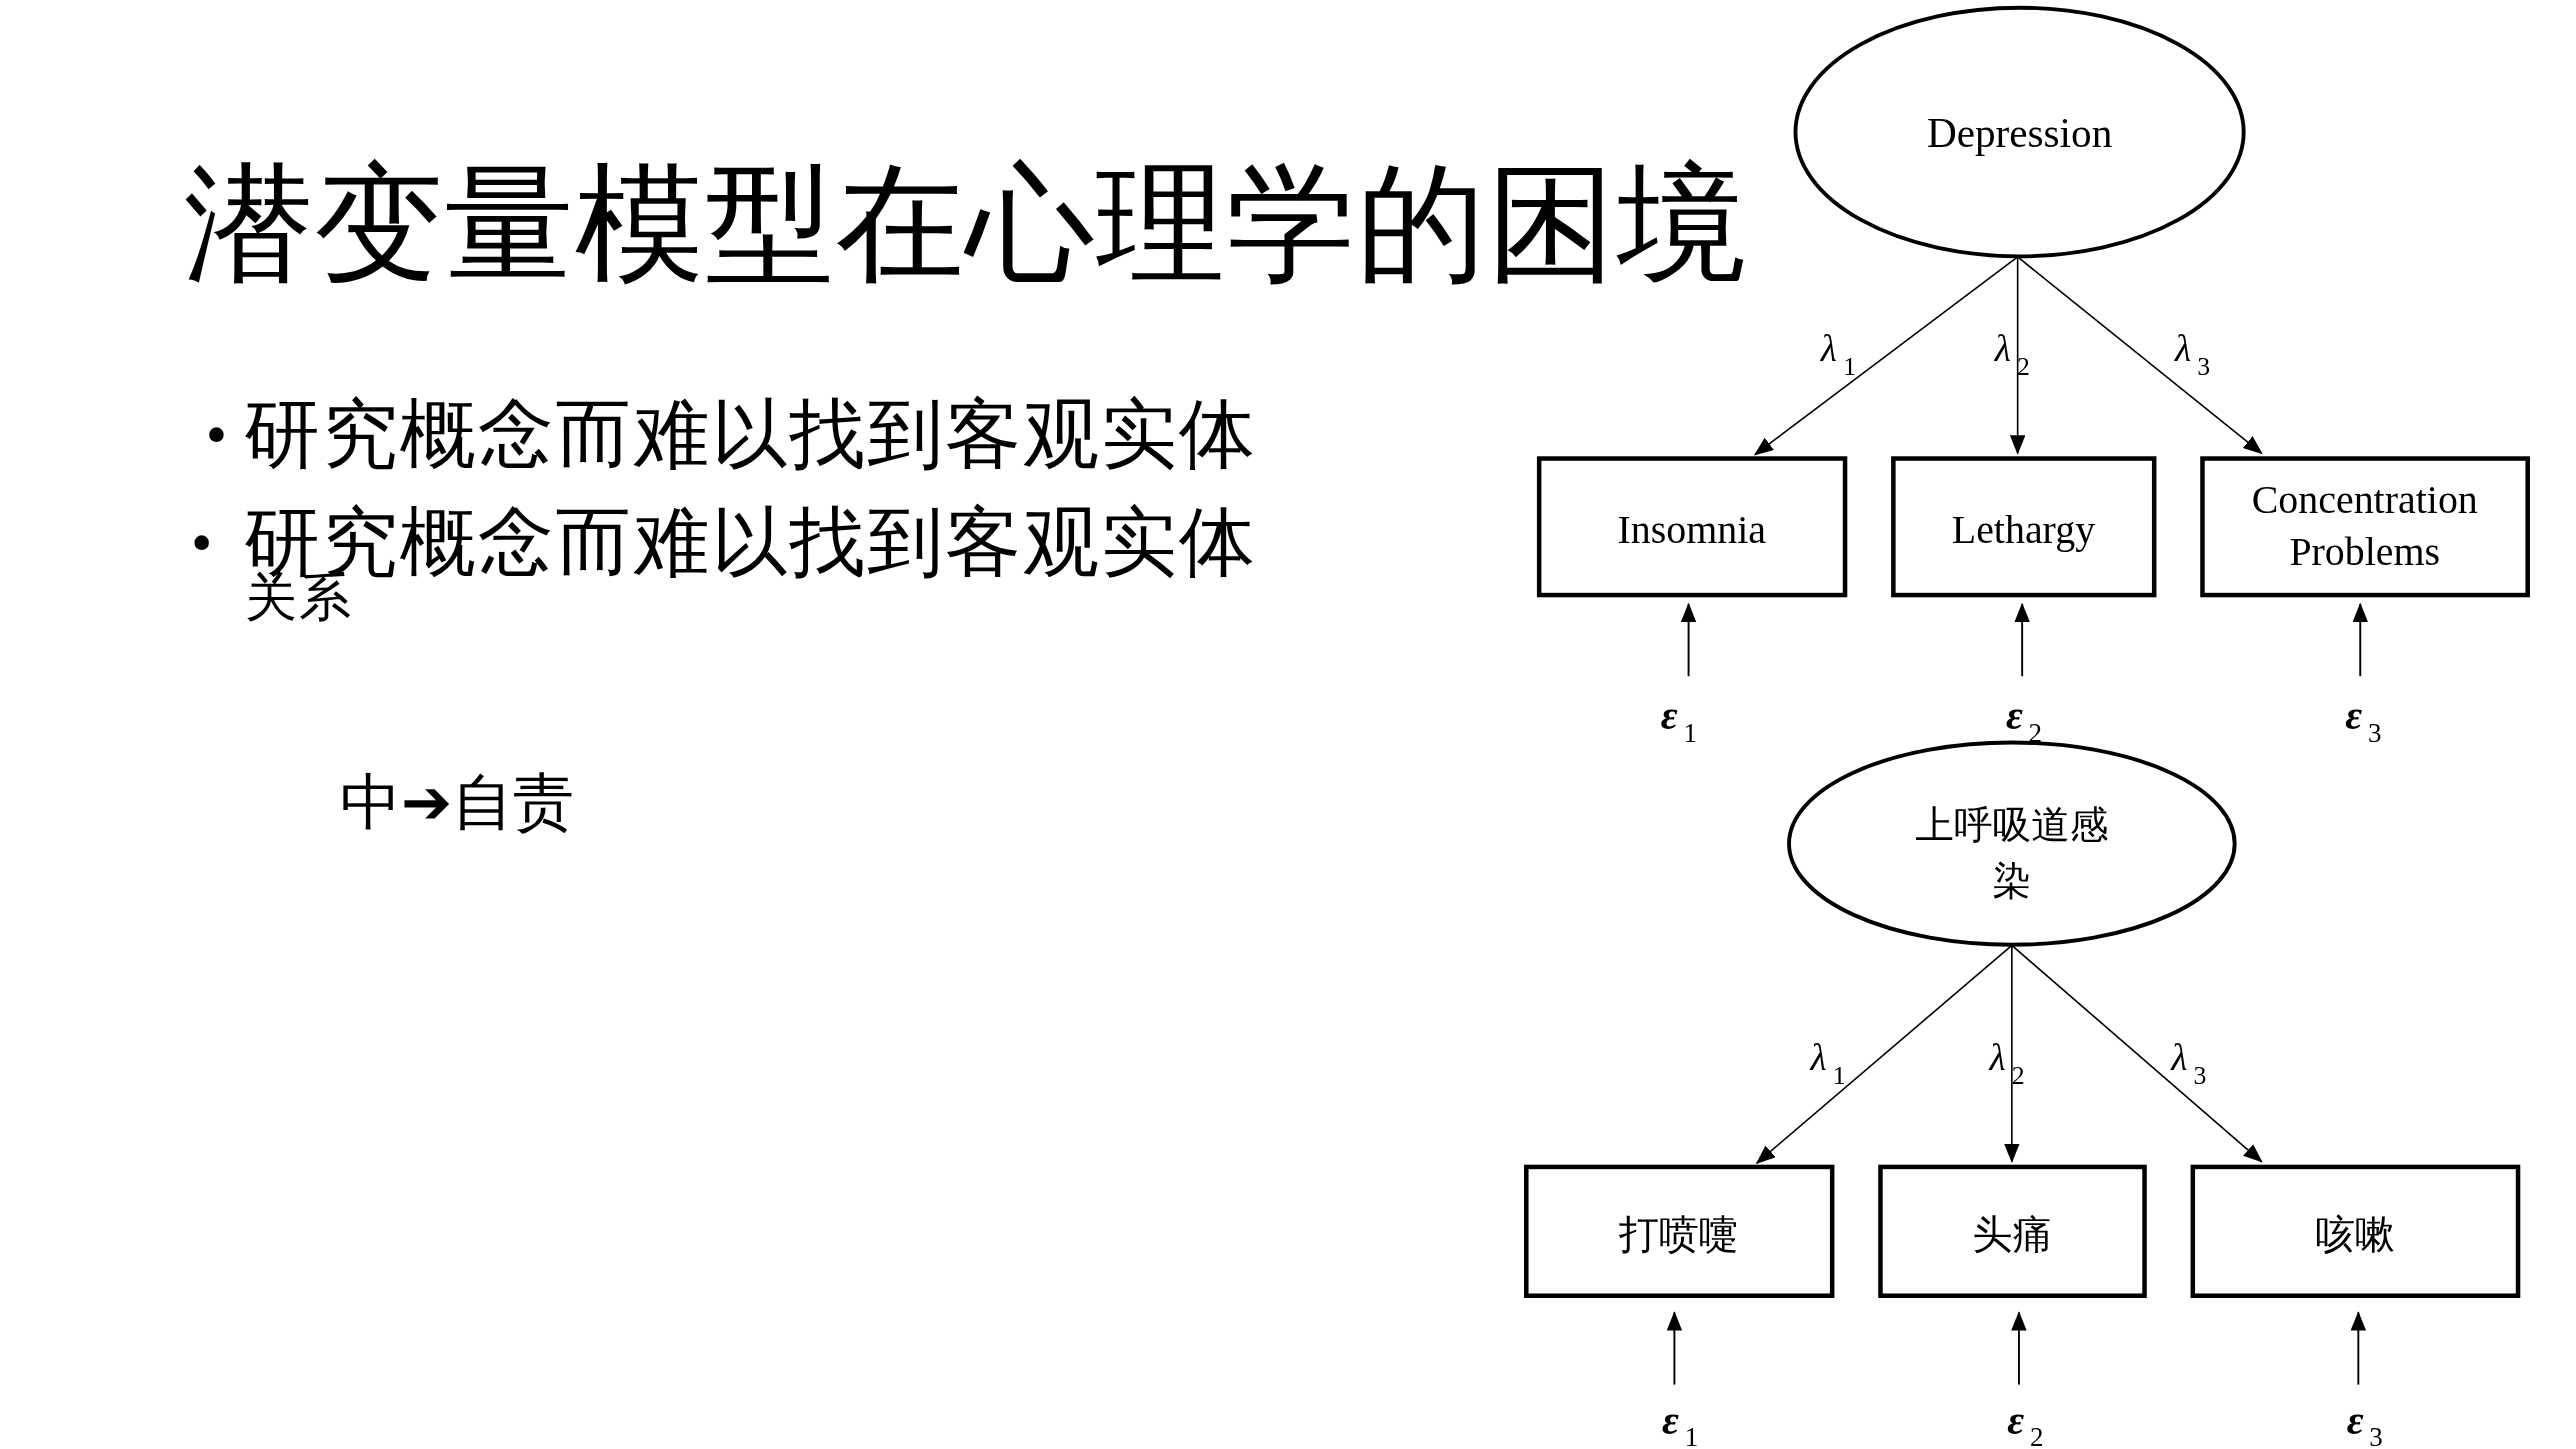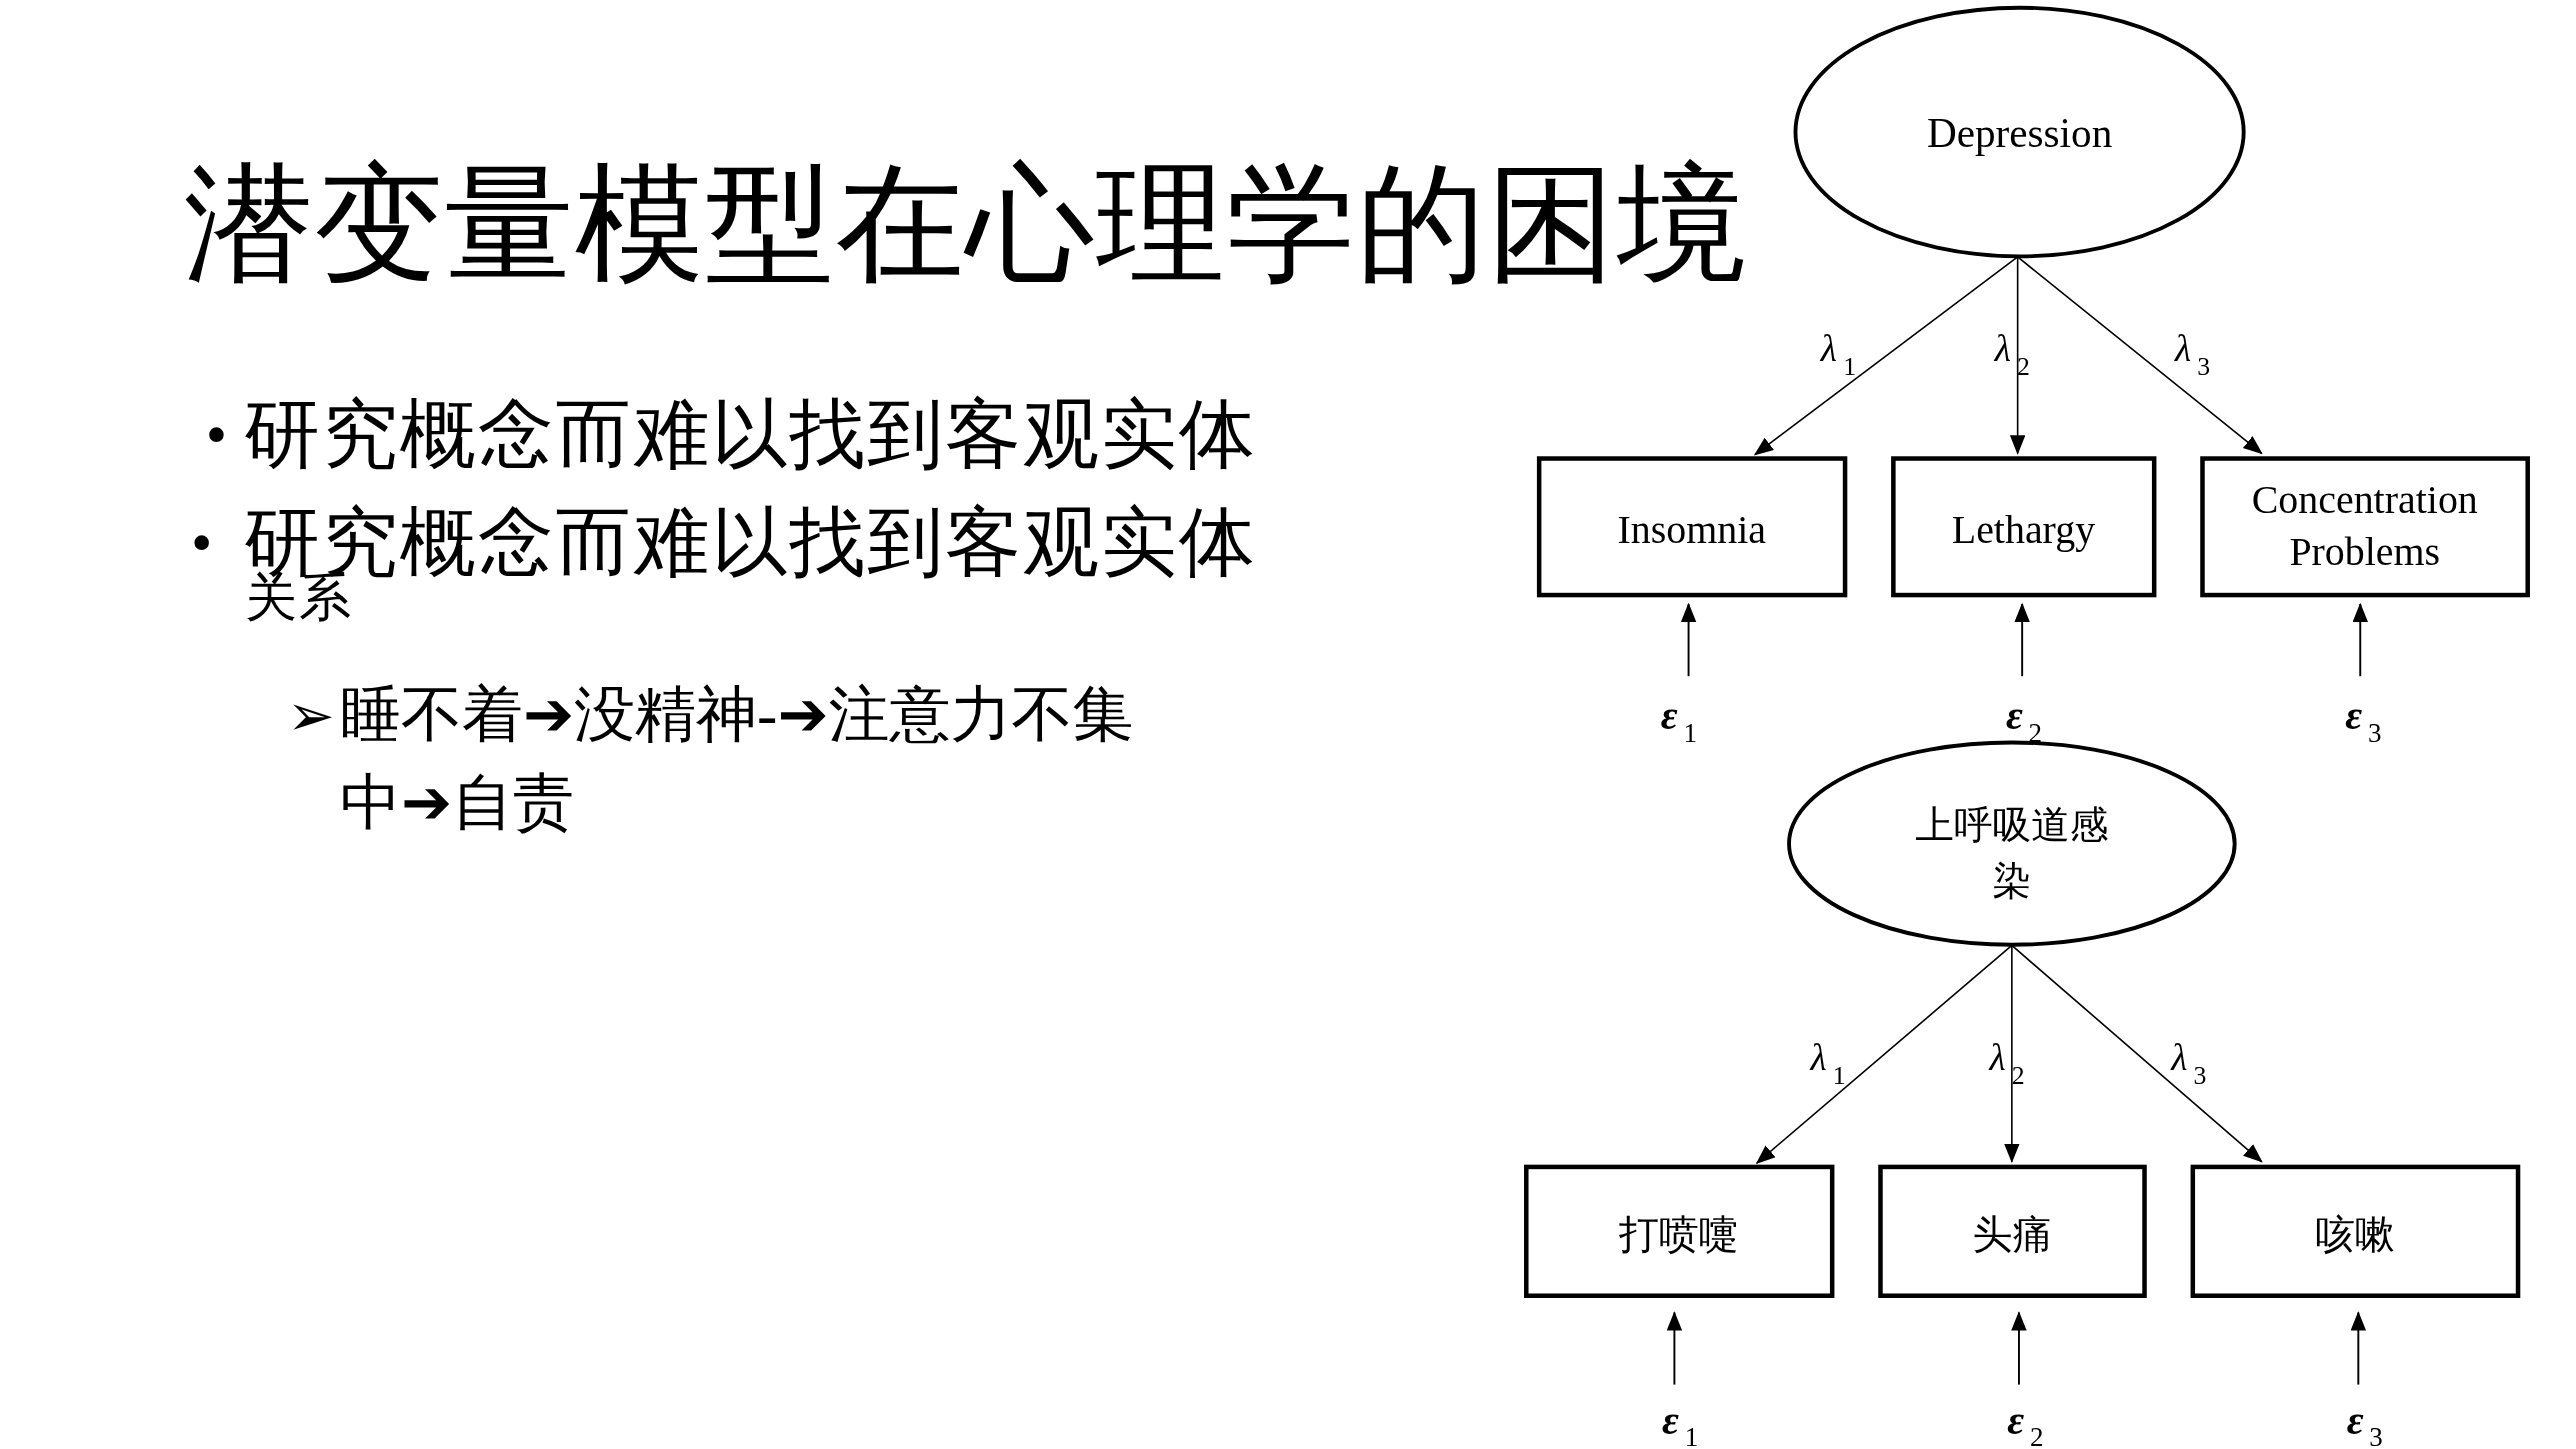--- a/index.html
+++ b/index.html
@@ -51,23 +51,20 @@
 
   <div class="bullet-line" style="left:191px; top:396px;text-align:center;">
     <span class="marker">•</span><span>研究概念而难以找到客观实体</span>
   </div>
 
   <div class="bullet-line" style="left:191px; top:504px;">
     <span class="marker">•</span><span>研究概念而难以找到客观实体</span>
   </div>
   <div class="wrap-line" style="left:245px; top:572px;">关系</div>
 
-  <div class="sub-line" style="left:287px; top:684px;">
-    <span class="marker">➢</span><span>睡不着➔没精神-➔注意力不集</span>
-  </div>
   <div class="sub-line" style="left:340px; top:772px;">中➔自责</div>
 
   <svg class="diagrams" viewBox="0 0 4000 2250">
     <defs>
       <marker id="ah" markerUnits="userSpaceOnUse" markerWidth="34" markerHeight="26" refX="28" refY="12" orient="auto">
         <path d="M0,0 L30,12 L0,24 Z" fill="#000000"></path>
       </marker>
     </defs>
 
     <g>

